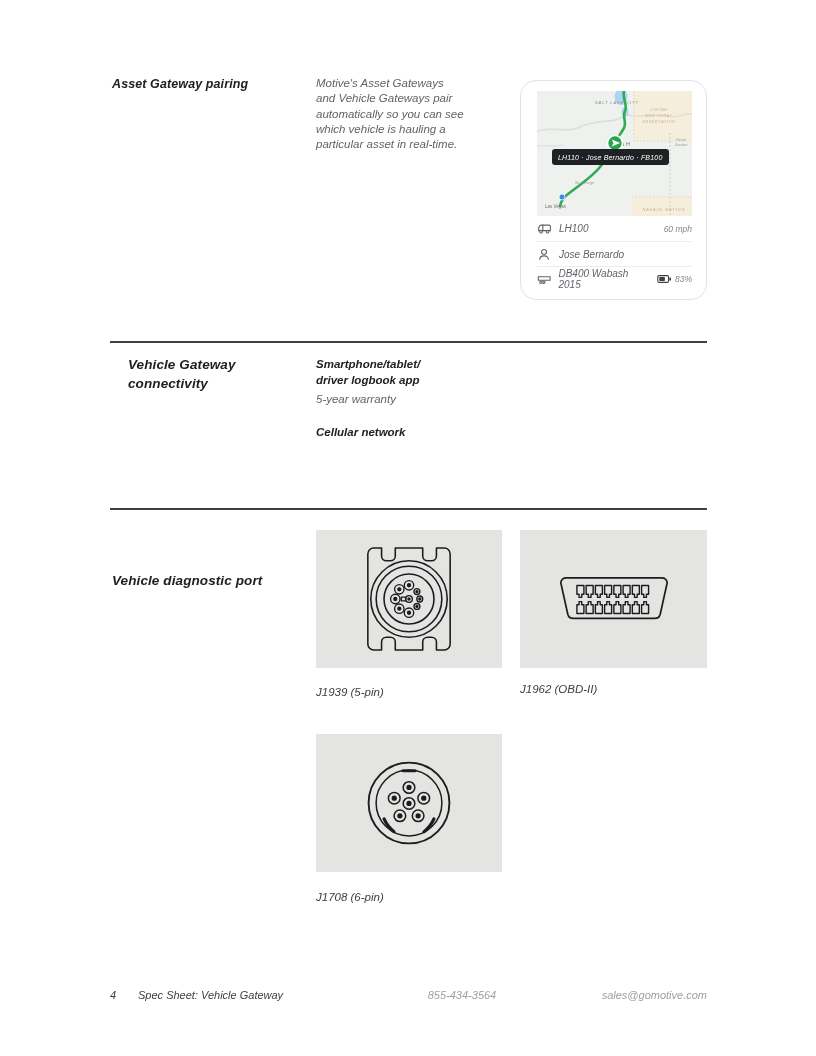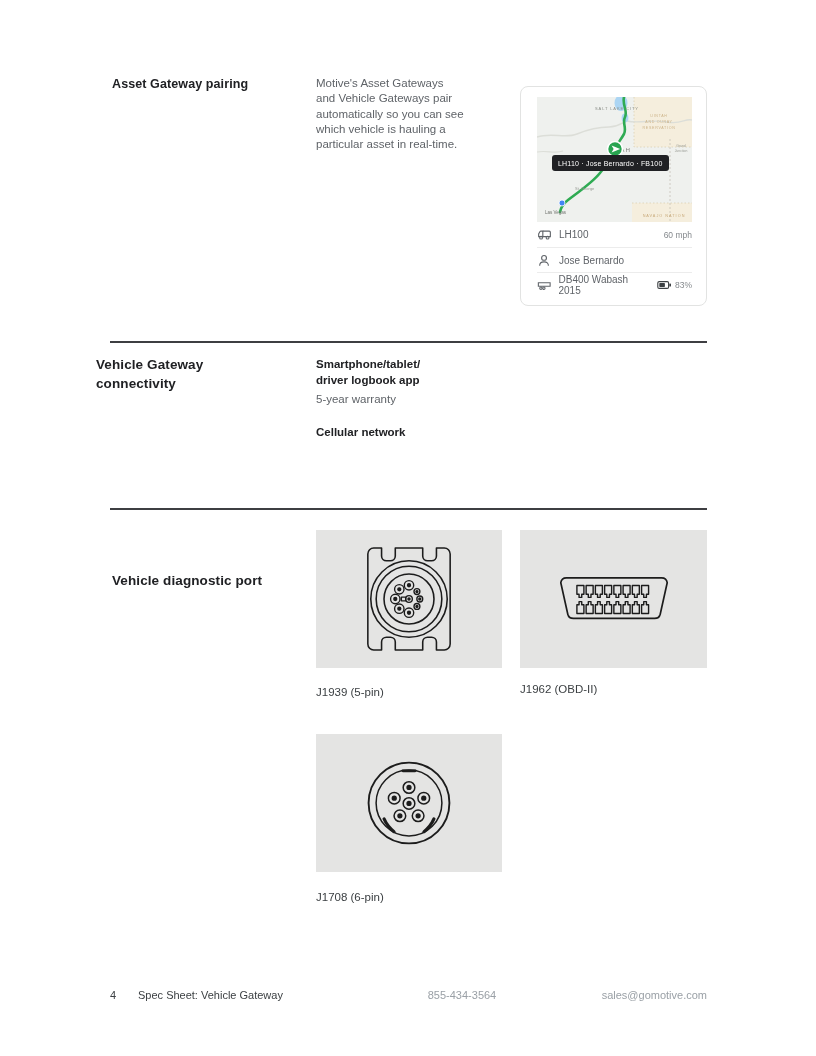--- a/index.html
+++ b/index.html
@@ -1,30 +1,30 @@
 <!DOCTYPE html>
 <html><head>
 <meta charset="utf-8">
 <style>
   * { margin:0; padding:0; box-sizing:border-box; }
   html,body { background:#ffffff; }
   body { width:816px; height:1056px; font-family:"Liberation Sans",sans-serif; -webkit-font-smoothing:antialiased; }
-  .page { position:relative; width:816px; height:1056px; background:#fff; overflow:hidden; }
+  .page { position:relative; width:816px; height:1056px; background:#fff; overflow:hidden;font-style:italic; }
 
   .h-section { position:absolute; font-size:13.5px; font-weight:700; color:#202124; line-height:19px; white-space:pre-line; letter-spacing:.1px; }
   .h-small { font-size:12.5px; line-height:16px; }
 
   .body-col { position:absolute; }
   .sub-h { font-size:11.5px; font-weight:700; color:#202124; line-height:15.5px; margin:0 0 4px; white-space:pre-line; }
   .body-text { font-size:11.5px; color:#5f6368; line-height:15.3px; margin:0 0 18px; white-space:pre-line; }
 
   .rule { position:absolute; left:110px; width:597px; height:1.5px; background:#3e3f42; }
 
   
-  .asset-card { position:absolute; left:520px; top:86px; width:187px; height:220px; background:#fff; border:1px solid #e2e3e2; border-radius:8px; padding:10px 15px 10px 16px; }
+  .asset-card { position:absolute; left:520px; top:80px; width:187px; height:220px; background:#fff; border:1px solid #e2e3e2; border-radius:16px; padding:10px 15px 10px 16px; }
   .map-wrap { position:relative; width:155px; height:125px; overflow:hidden; }
   .tooltip { position:absolute; left:15px; top:58px; background:#202124; color:#fff; font-size:7px; letter-spacing:.2px; line-height:1; padding:4.5px 6px; border-radius:3px; white-space:nowrap; z-index:3; }
   .card-rows { width:155px; }
   .card-row { height:25px; display:flex; align-items:center; gap:7px; border-top:1px solid #ececec; }
   .card-row.first { border-top:none; }
   .card-row .lbl { font-size:10px; color:#5f6368; }
   .card-row .val { margin-left:auto; font-size:8.5px; color:#85898d; display:flex; align-items:center; gap:3px; }
 
   
   .diag-box { position:absolute; background:#e4e4e3; display:flex; align-items:center; justify-content:center; }
@@ -128,21 +128,21 @@
             <rect x="12.3" y="4.4" width="1.7" height="3.2" rx="0.7" fill="#3c4043"></rect>
           </svg>
           <span>83%</span>
         </span>
       </div>
     </div>
   </div>
 
   <div class="rule" style="top:341px;"></div>
 
-  <div class="h-section" style="left:96px; top:355px;">Vehicle Gateway
+  <div class="h-section" style="left:128px; top:355px;">Vehicle Gateway
 connectivity</div>
 
   <div class="body-col" style="left:316px; top:357px; width:178px;">
     <h4 class="sub-h">Smartphone/tablet/
 driver logbook app</h4>
     <p class="body-text">5-year warranty</p>
     <h4 class="sub-h">Cellular network</h4>
   </div>
 
 

